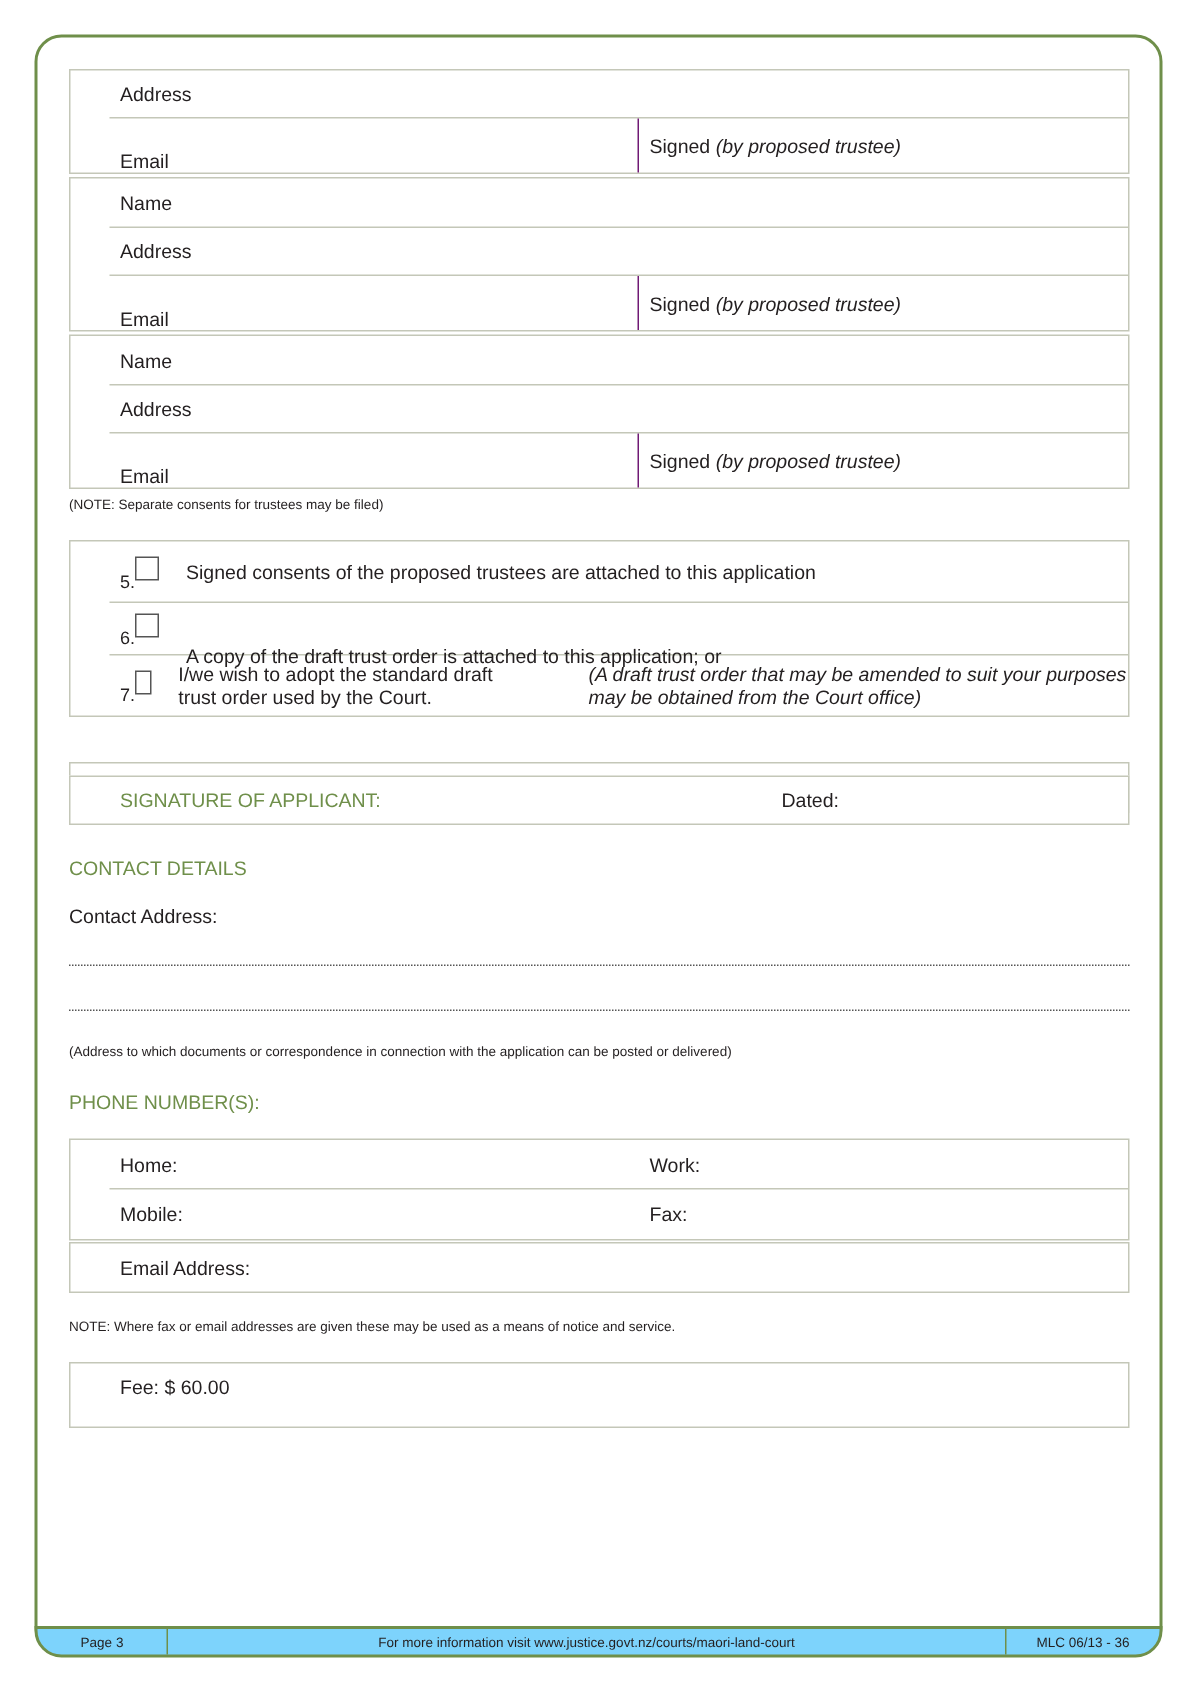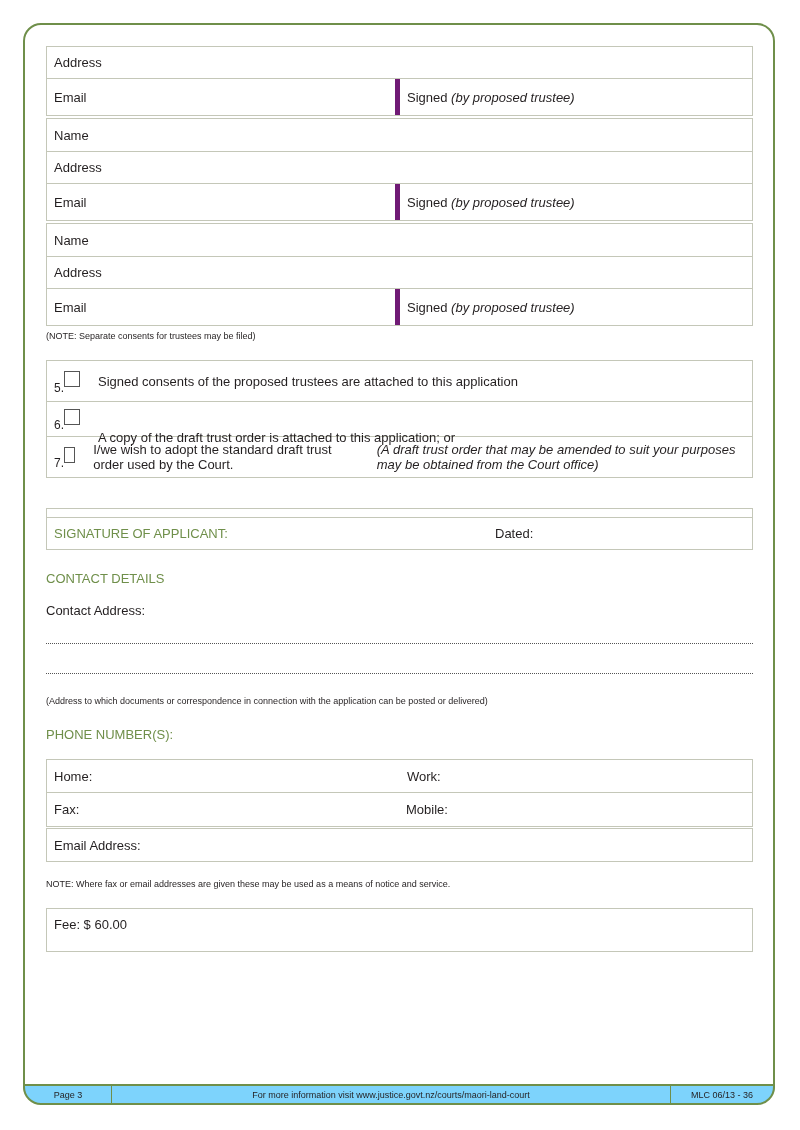--- a/index.html
+++ b/index.html
@@ -1,23 +1,23 @@
 <!DOCTYPE html>
 <html><head>
 <meta charset="utf-8">
 <style>
   html, body { margin:0; padding:0; background:#ffffff; }
   body { width:800px; height:1130px; position:relative; font-family:"Liberation Sans", sans-serif; color:#231f20; overflow:hidden; }
   .page-frame { position:absolute; left:23px; top:23px; width:752px; height:1080px; border:2px solid #6f8f4a; border-radius:18px; box-sizing:border-box; }
   .abs { position:absolute; }
-  .box { position:absolute; left:46px; width:707px; border:1px solid #c4c7b8; box-sizing:border-box; background:#fff; }
+  .box { position:absolute; left:46px; width:707px; border:1px solid #c4c7b8; box-sizing:border-box; background:#fff;padding-left:26px; }
   .row { position:relative; border-bottom:1px solid #c4c7b8; box-sizing:border-box; display:flex; align-items:center; font-size:13px; }
   .row:last-child { border-bottom:none; }
   .cell { padding-left:7px; height:100%; display:flex; align-items:center; box-sizing:border-box; }
-  .cell.left { width:353px; border-right:5px solid #701a75; }
+  .cell.left { width:353px; border-right:1px solid #701a75;align-items:flex-end; }
   .cell.full { width:100%; }
   .cell.right { flex:1; }
   .ital { font-style:italic; }
   .note { position:absolute; left:46px; font-size:9px; color:#231f20; }
   .green { color:#6f8f4a; }
   .chk { display:inline-block; width:16px; height:16px; border:1px solid #555; box-sizing:border-box; vertical-align:bottom; background:#fff; }
   .num { font-size:12px; }
   .dots { position:absolute; left:46px; width:707px; border-bottom:1px dotted #555; height:0; }
   .footer { position:absolute; left:23px; top:1084px; width:752px; height:21px; background:#7dd3fc; border:2px solid #6f8f4a; border-top:2px solid #6f8f4a; border-radius:0 0 18px 18px; box-sizing:border-box; display:flex; font-size:9px; align-items:center; }
   .footer .f-page { width:86px; text-align:center; border-right:1px solid #6f8f4a; height:100%; display:flex; align-items:center; justify-content:center; }
@@ -133,25 +133,25 @@
 <div class="box" style="top:759px;">
   <div class="row" style="height:33px;">
     <div class="cell" style="width:353px;">
         <span>Home:</span>
       </div>
     <div class="cell right">
         <span>Work:</span>
       </div>
   </div>
   <div class="row" style="height:33px;">
+    <div class="cell" style="width:353px;">
+        <span>Mobile:</span>
+      </div>
     <div class="cell right">
         <span>Fax:</span>
-      </div>
-    <div class="cell" style="width:353px;">
-        <span>Mobile:</span>
       </div>
   </div>
 </div>
 <div class="box" style="top:828px; height:34px;">
   <div class="row" style="height:32px;">
       <div class="cell full">Email Address:</div>
     </div>
 </div>
 <div class="note" style="top:879px;">NOTE:  Where fax or email addresses are given these may be used as a means of notice and service.</div>
 

